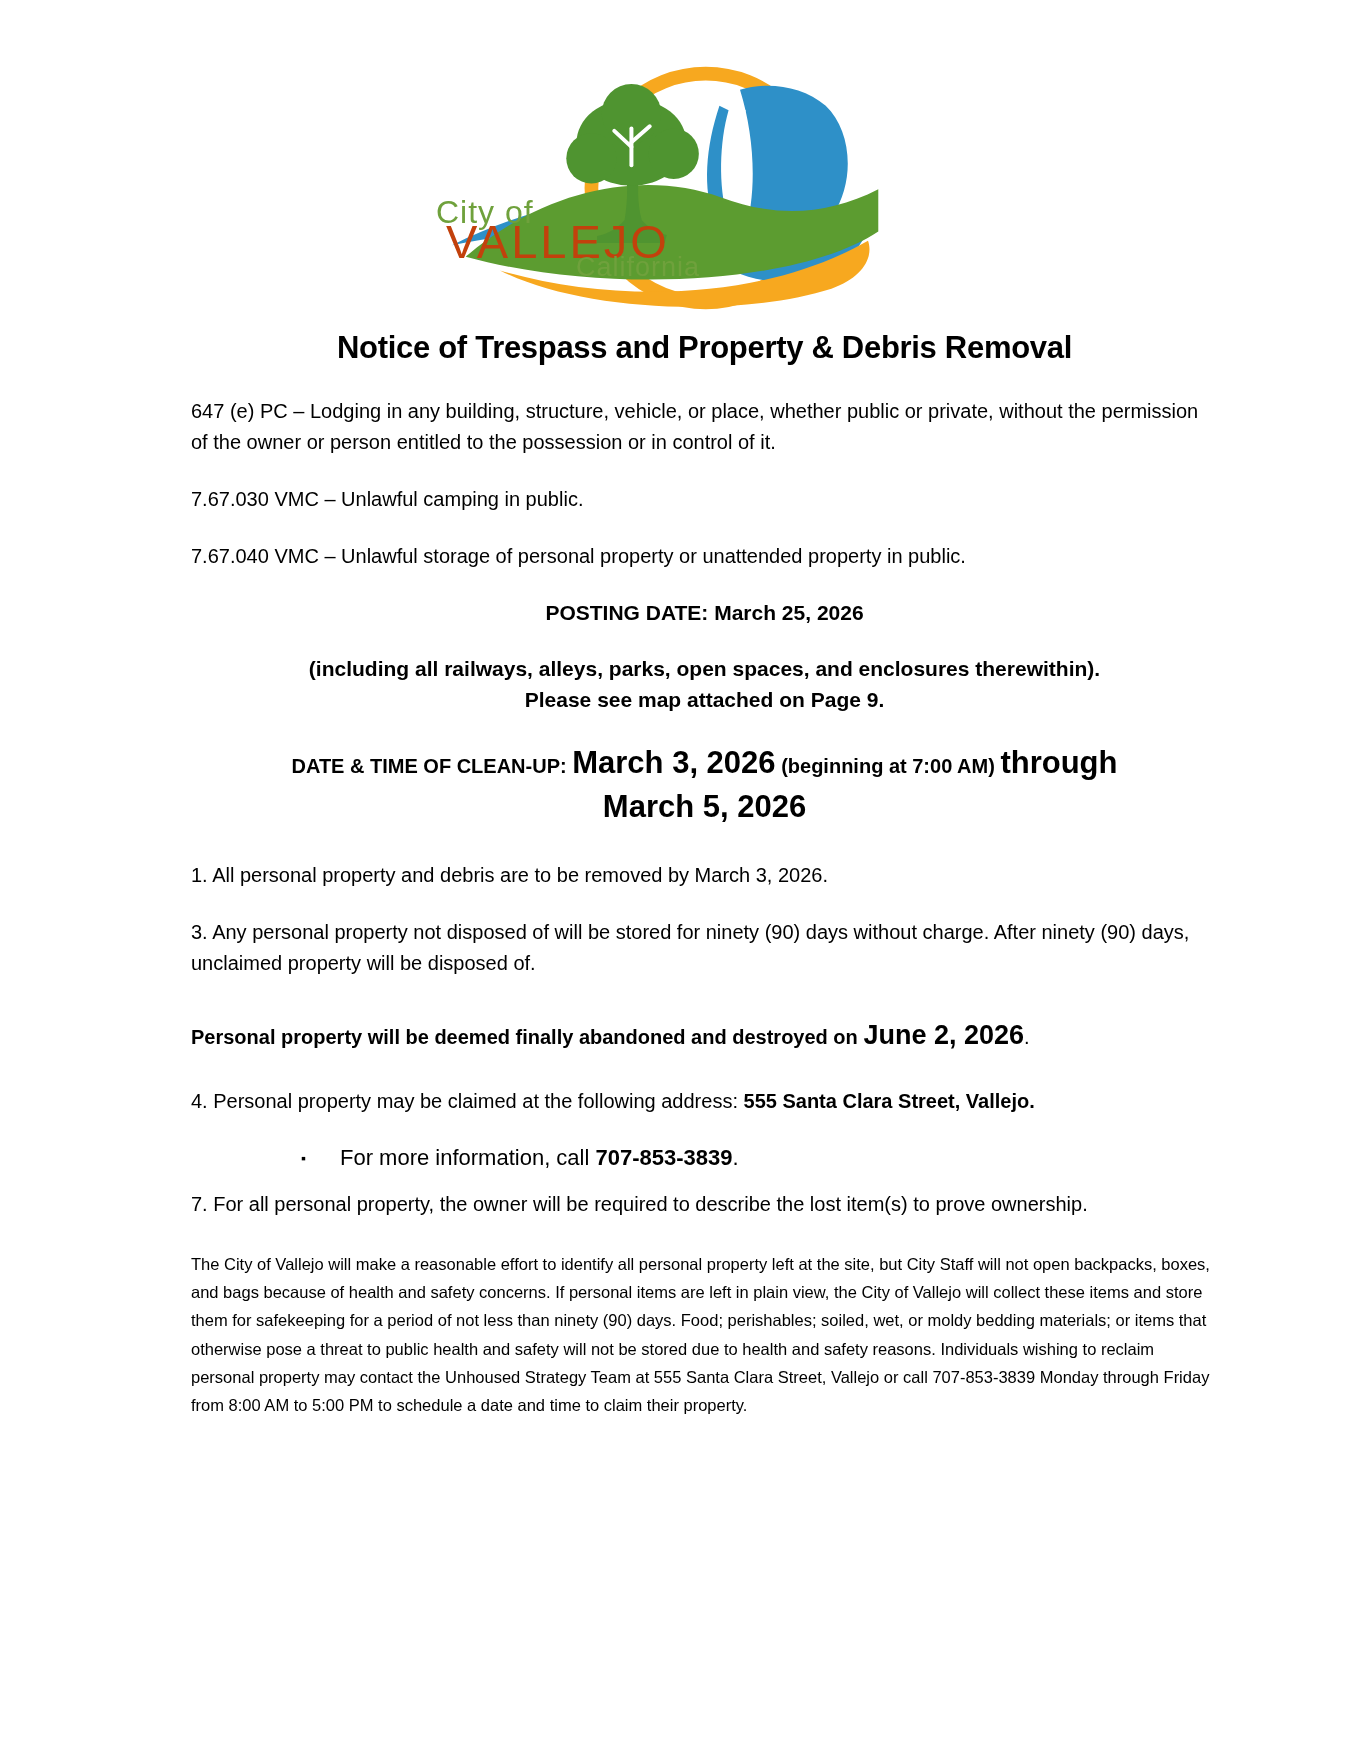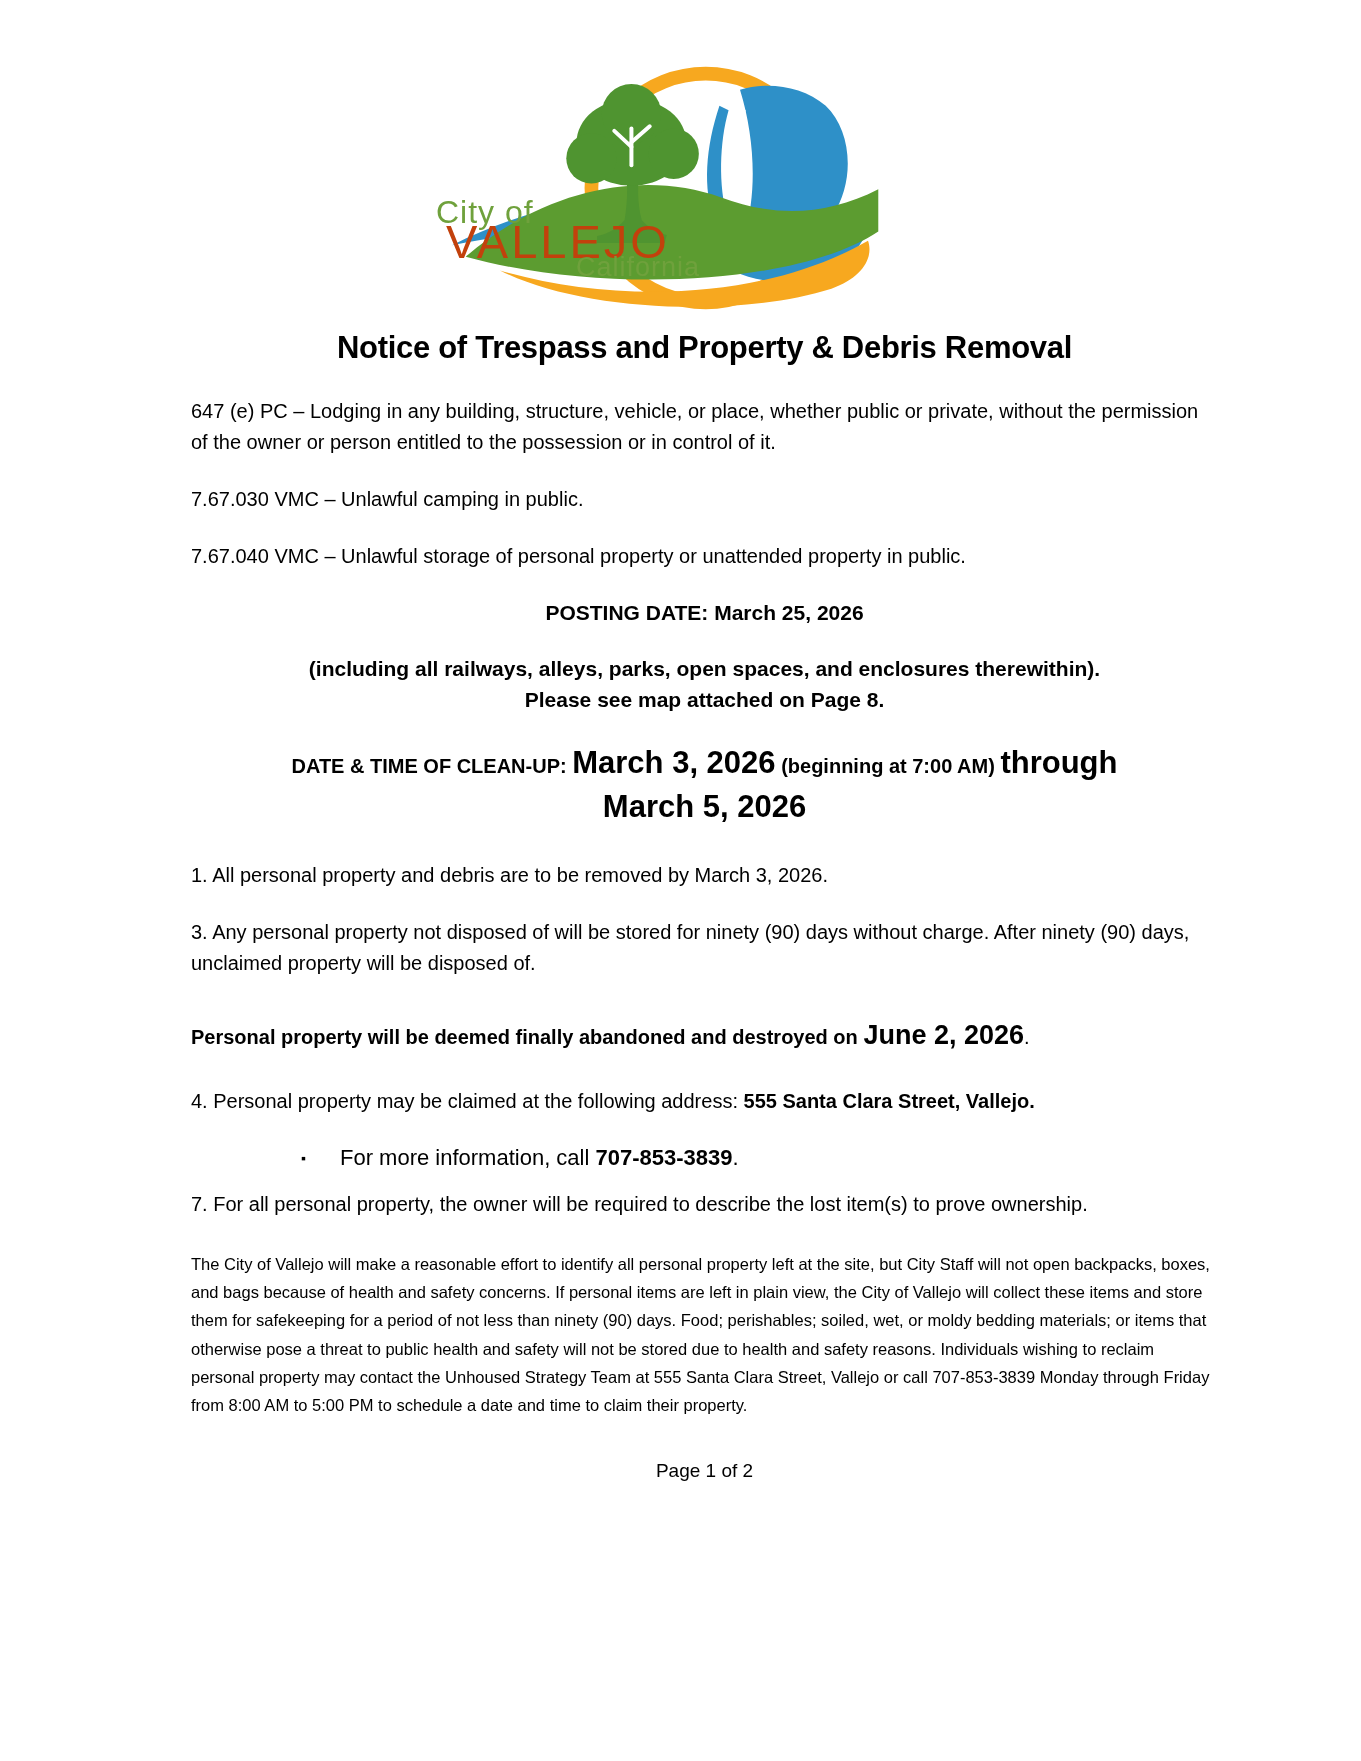--- a/index.html
+++ b/index.html
@@ -148,21 +148,21 @@
   <div class="para">647 (e) PC – Lodging in any building, structure, vehicle, or place, whether public or private, without the permission of the owner or person entitled to the possession or in control of it.</div>
 
   <div class="para">7.67.030 VMC – Unlawful camping in public.</div>
 
   <div class="para">7.67.040 VMC – Unlawful storage of personal property or unattended property in public.</div>
 
   <div class="center-bold">POSTING DATE: March 25, 2026</div>
 
   <div class="center-bold">
     <div>(including all railways, alleys, parks, open spaces, and enclosures therewithin).</div>
-    <div>Please see map attached on Page 8.</div>
+    <div>Please see map attached on Page 9.</div>
   </div>
 
   <div class="cleanup">
     <span class="label">DATE &amp; TIME OF CLEAN-UP: </span><span class="big">March 3, 2026</span><span class="note"> (beginning at 7:00 AM) </span><span class="big">through</span>
     <div class="big">March 5, 2026</div>
   </div>
 
   <div class="para">1. All personal property and debris are to be removed by March 3, 2026.</div>
 
 
@@ -174,15 +174,14 @@
 
   <div class="bullet-line">
     <span class="bullet-square">▪</span>
     <span><span>For more information, call </span><span class="bold">707-853-3839</span><span>.</span></span>
   </div>
 
   <div class="para">7. For all personal property, the owner will be required to describe the lost item(s) to prove ownership.</div>
 
   <div class="fine-print">The City of Vallejo will make a reasonable effort to identify all personal property left at the site, but City Staff will not open backpacks, boxes, and bags because of health and safety concerns. If personal items are left in plain view, the City of Vallejo will collect these items and store them for safekeeping for a period of not less than ninety (90) days. Food; perishables; soiled, wet, or moldy bedding materials; or items that otherwise pose a threat to public health and safety will not be stored due to health and safety reasons. Individuals wishing to reclaim personal property may contact the Unhoused Strategy Team at 555 Santa Clara Street, Vallejo or call 707-853-3839 Monday through Friday from 8:00 AM to 5:00 PM to schedule a date and time to claim their property.</div>
 
-  <div class="footer">Page 1 of 2</div>
 
 </div>
 
 </body></html>

